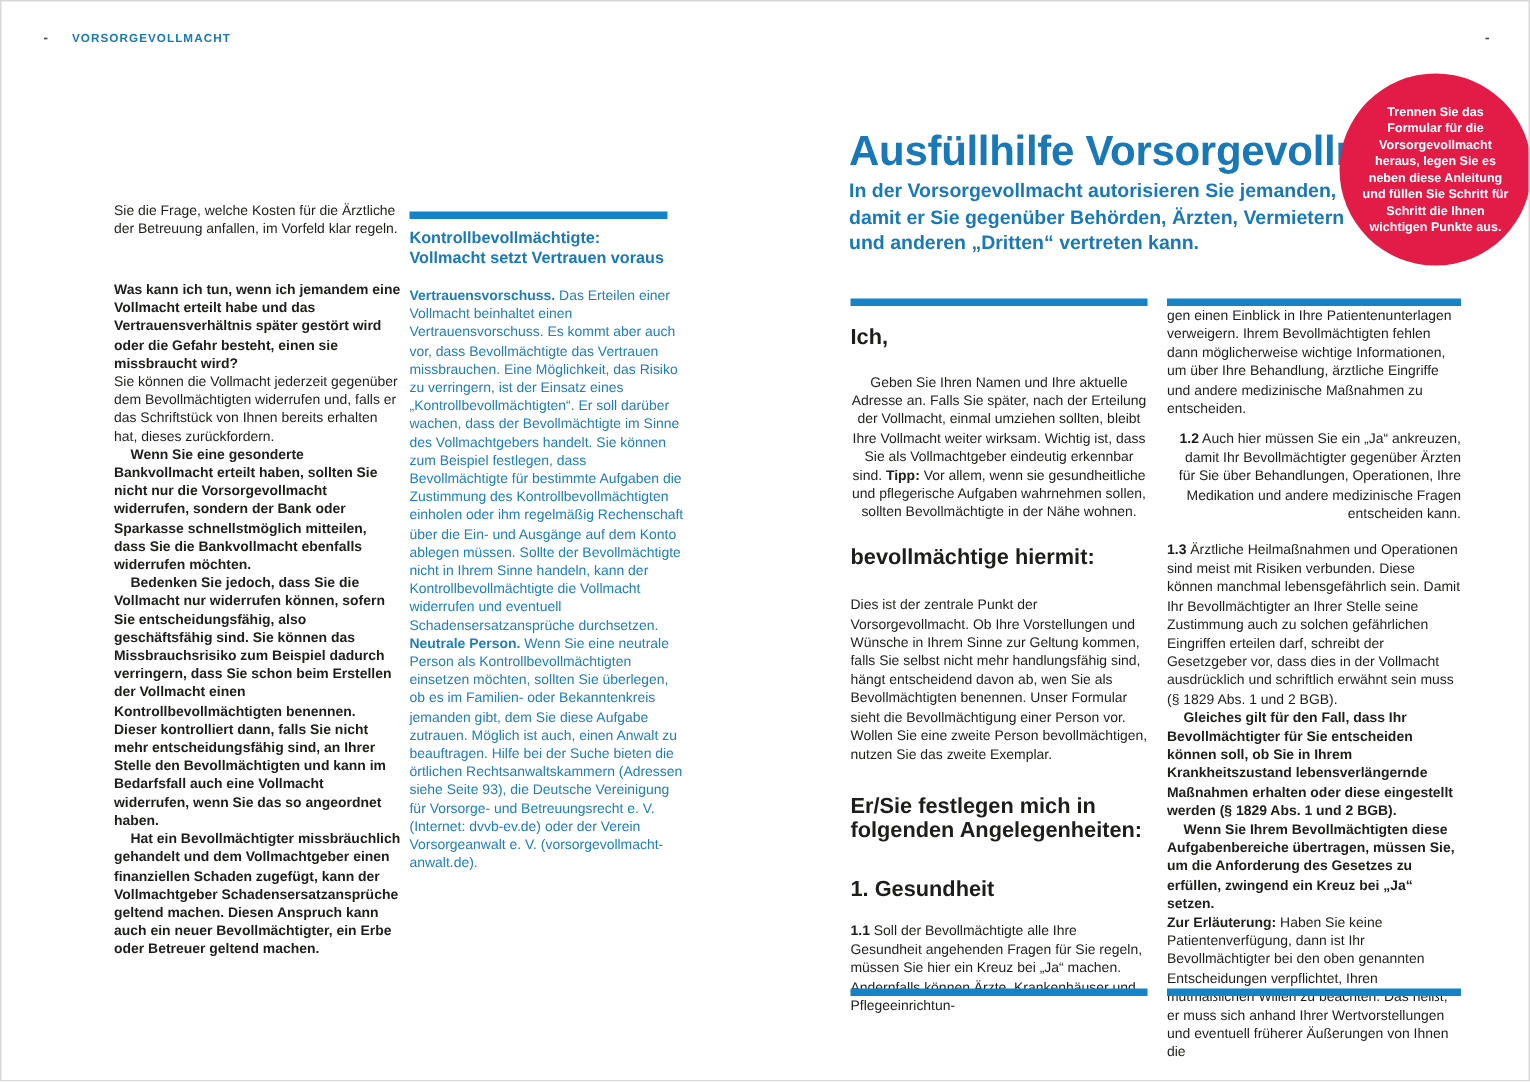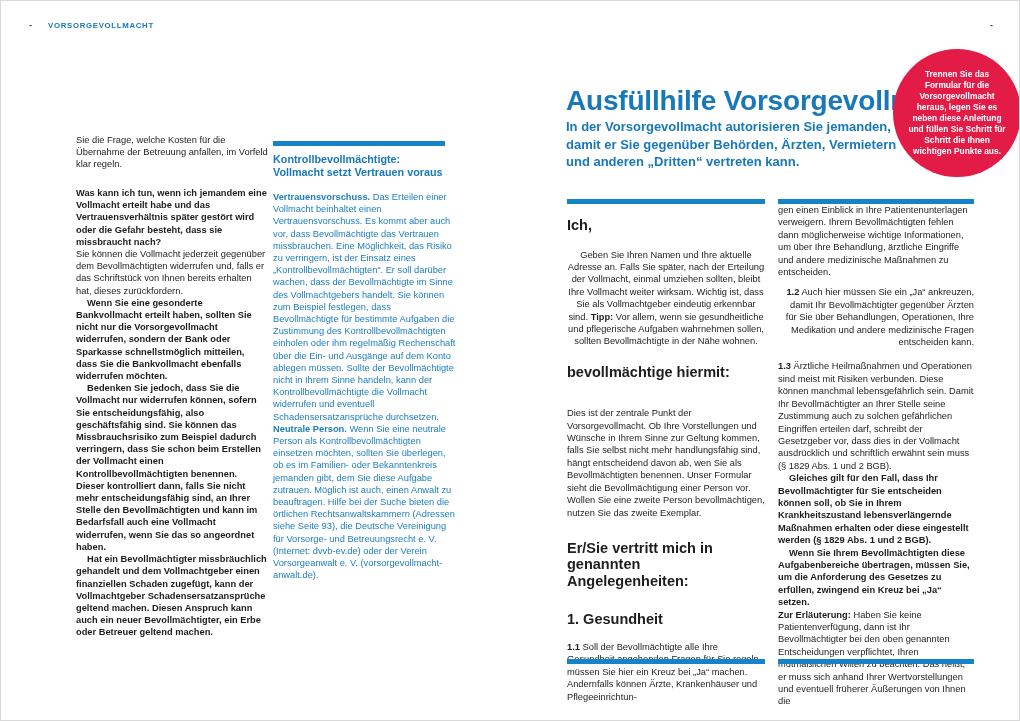--- a/index.html
+++ b/index.html
@@ -57,44 +57,44 @@
   }
   .rp-col { position:absolute; top:198px; }
   .rp-col1 { left:566px; width:198px; }
   .rp-col2 { left:777px; width:196px; }
   .rp-col .rule { width:100%; }
   .rp-col .body-txt { line-height:12.4px; }
   .sec-head { font-size:14.5px; line-height:16.5px; font-weight:bold; color:#1d1d1b; }
   .rp-col1 .h1 { margin-top:13px; }
   .rp-col1 .p1 { margin-top:15px;text-align:center; }
   .rp-col1 .h2 { margin-top:16px; }
-  .rp-col1 .p2 { margin-top:27px; }
+  .rp-col1 .p2 { margin-top:17px; }
   .rp-col1 .h3 { margin-top:21px; }
   .rp-col1 .h4 { margin-top:22px; }
   .rp-col1 .p3 { margin-top:13px; }
   .rp-col2 .p1 { }
   .rp-col2 .p2 { margin-top:8px;text-align:right; }
   .rp-col2 .p3a { margin-top:12px; }
   .bottom-rule { position:absolute; top:658px; height:5px; background:#1583c8; }
   .bottom-rule.c1 { left:566px; width:198px; }
   .bottom-rule.c2 { left:777px; width:196px; }
 </style>
 </head>
 <body>
 
 <div class="sheet">
 
   <span class="run-dash left">-</span>
   <span class="run-title">VORSORGEVOLLMACHT</span>
   <span class="run-dash right">-</span>
 
-  <div class="lp-intro body-txt">Sie die Frage, welche Kosten für die Übernahme der Betreuung anfallen, im Vorfeld klar regeln.</div>
+  <div class="lp-intro body-txt">Sie die Frage, welche Kosten für die Ärztliche der Betreuung anfallen, im Vorfeld klar regeln.</div>
 
   <div class="lp-col1 body-txt">
-    <p class="question">Was kann ich tun, wenn ich jemandem eine Vollmacht erteilt habe und das Vertrauensverhältnis später gestört wird oder die Gefahr besteht, dass sie missbraucht nach?</p>
+    <p class="question">Was kann ich tun, wenn ich jemandem eine Vollmacht erteilt habe und das Vertrauensverhältnis später gestört wird oder die Gefahr besteht, einen sie missbraucht wird?</p>
     <p>Sie können die Vollmacht jederzeit gegenüber dem Bevollmächtigten widerrufen und, falls er das Schriftstück von Ihnen bereits erhalten hat, dieses zurückfordern.</p>
     <p class="ind">Wenn Sie eine gesonderte Bankvollmacht erteilt haben, sollten Sie nicht nur die Vorsorgevollmacht widerrufen, sondern der Bank oder Sparkasse schnellstmöglich mitteilen, dass Sie die Bankvollmacht ebenfalls widerrufen möchten.</p>
     <p class="ind">Bedenken Sie jedoch, dass Sie die Vollmacht nur widerrufen können, sofern Sie entscheidungsfähig, also geschäftsfähig sind. Sie können das Missbrauchsrisiko zum Beispiel dadurch verringern, dass Sie schon beim Erstellen der Vollmacht einen Kontrollbevollmächtigten benennen. Dieser kontrolliert dann, falls Sie nicht mehr entscheidungsfähig sind, an Ihrer Stelle den Bevollmächtigten und kann im Bedarfsfall auch eine Vollmacht widerrufen, wenn Sie das so angeordnet haben.</p>
     <p class="ind">Hat ein Bevollmächtigter missbräuchlich gehandelt und dem Vollmachtgeber einen finanziellen Schaden zugefügt, kann der Vollmachtgeber Schadensersatzansprüche geltend machen. Diesen Anspruch kann auch ein neuer Bevollmächtigter, ein Erbe oder Betreuer geltend machen.</p>
   </div>
 
   <div class="lp-col2">
     <div class="rule"></div>
     <div class="col-head">
       <div>Kontrollbevollmächtigte:</div>
@@ -112,21 +112,21 @@
   <div class="rp-badge">
     <div class="badge-txt">Trennen Sie das Formular für die Vorsorgevollmacht heraus, legen Sie es neben diese Anleitung und füllen Sie Schritt für Schritt die Ihnen wichtigen Punkte aus.</div>
   </div>
 
   <div class="rp-col rp-col1">
     <div class="rule"></div>
     <div class="sec-head h1">Ich,</div>
     <p class="body-txt p1"><span>Geben Sie Ihren Namen und Ihre aktuelle Adresse an. Falls Sie später, nach der Erteilung der Vollmacht, einmal umziehen sollten, bleibt Ihre Vollmacht weiter wirksam. Wichtig ist, dass Sie als Vollmachtgeber eindeutig erkennbar sind. </span><b>Tipp:</b><span> Vor allem, wenn sie gesundheitliche und pflegerische Aufgaben wahrnehmen sollen, sollten Bevollmächtigte in der Nähe wohnen.</span></p>
     <div class="sec-head h2">bevollmächtige hiermit:</div>
     <p class="body-txt p2">Dies ist der zentrale Punkt der Vorsorgevollmacht. Ob Ihre Vorstellungen und Wünsche in Ihrem Sinne zur Geltung kommen, falls Sie selbst nicht mehr handlungsfähig sind, hängt entscheidend davon ab, wen Sie als Bevollmächtigten benennen. Unser Formular sieht die Bevollmächtigung einer Person vor. Wollen Sie eine zweite Person bevollmächtigen, nutzen Sie das zweite Exemplar.</p>
-    <div class="sec-head h3">Er/Sie vertritt mich in genannten Angelegenheiten:</div>
+    <div class="sec-head h3">Er/Sie festlegen mich in folgenden Angelegenheiten:</div>
     <div class="sec-head h4">1. Gesundheit</div>
     <p class="body-txt p3"><b>1.1</b><span> Soll der Bevollmächtigte alle Ihre Gesundheit angehenden Fragen für Sie regeln, müssen Sie hier ein Kreuz bei „Ja“ machen. Andernfalls können Ärzte, Krankenhäuser und Pflegeeinrichtun-</span></p>
   </div>
 
   <div class="rp-col rp-col2">
     <div class="rule"></div>
     <p class="body-txt p1">gen einen Einblick in Ihre Patientenunterlagen verweigern. Ihrem Bevollmächtigten fehlen dann möglicherweise wichtige Informationen, um über Ihre Behandlung, ärztliche Eingriffe und andere medizinische Maßnahmen zu entscheiden.</p>
     <p class="body-txt p2"><b>1.2</b><span> Auch hier müssen Sie ein „Ja“ ankreuzen, damit Ihr Bevollmächtigter gegenüber Ärzten für Sie über Behandlungen, Operationen, Ihre Medikation und andere medizinische Fragen entscheiden kann.</span></p>
     <p class="body-txt p3a"><b>1.3</b><span> Ärztliche Heilmaßnahmen und Operationen sind meist mit Risiken verbunden. Diese können manchmal lebensgefährlich sein. Damit Ihr Bevollmächtigter an Ihrer Stelle seine Zustimmung auch zu solchen gefährlichen Eingriffen erteilen darf, schreibt der Gesetzgeber vor, dass dies in der Vollmacht ausdrücklich und schriftlich erwähnt sein muss (§ 1829 Abs. 1 und 2 BGB).</span></p>
     <p class="body-txt ind">Gleiches gilt für den Fall, dass Ihr Bevollmächtigter für Sie entscheiden können soll, ob Sie in Ihrem Krankheitszustand lebensverlängernde Maßnahmen erhalten oder diese eingestellt werden (§ 1829 Abs. 1 und 2 BGB).</p>

